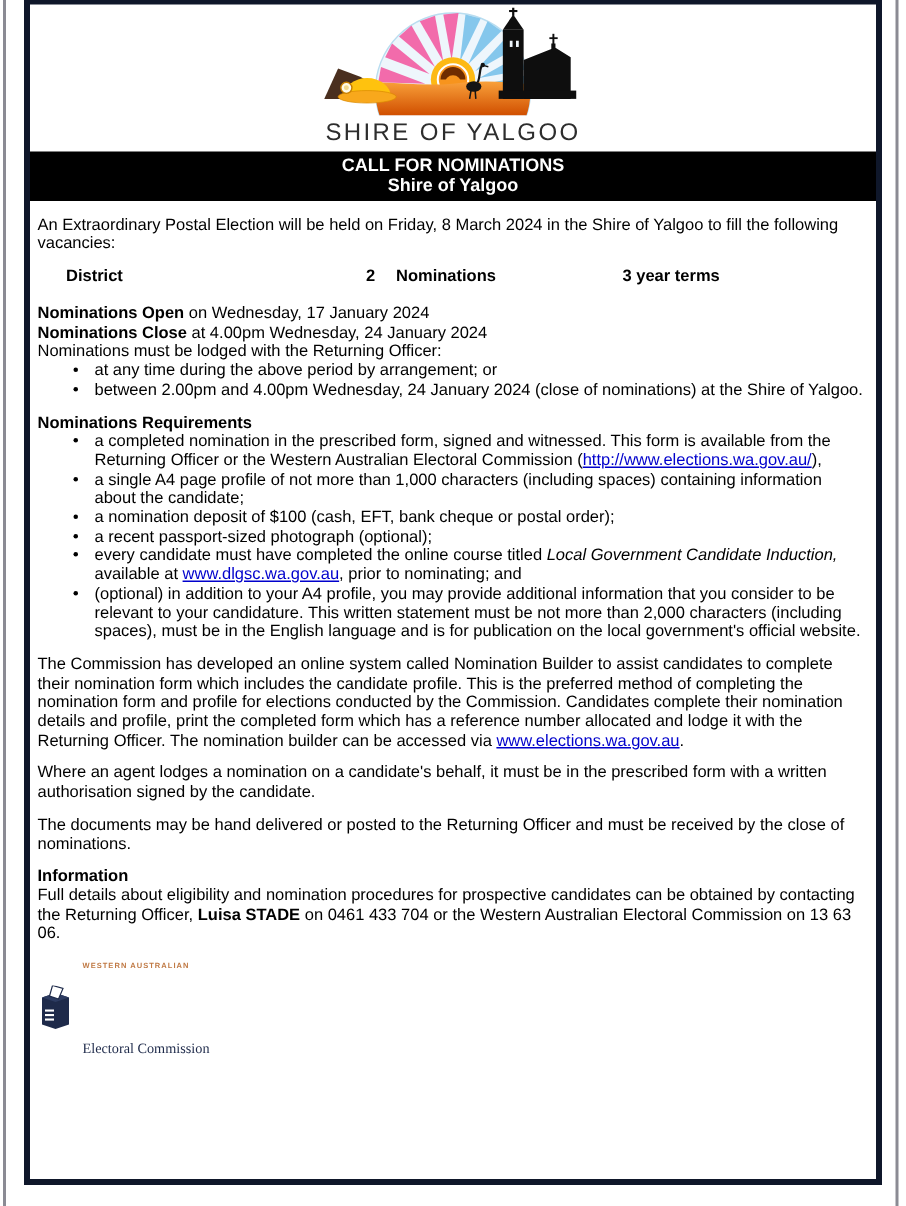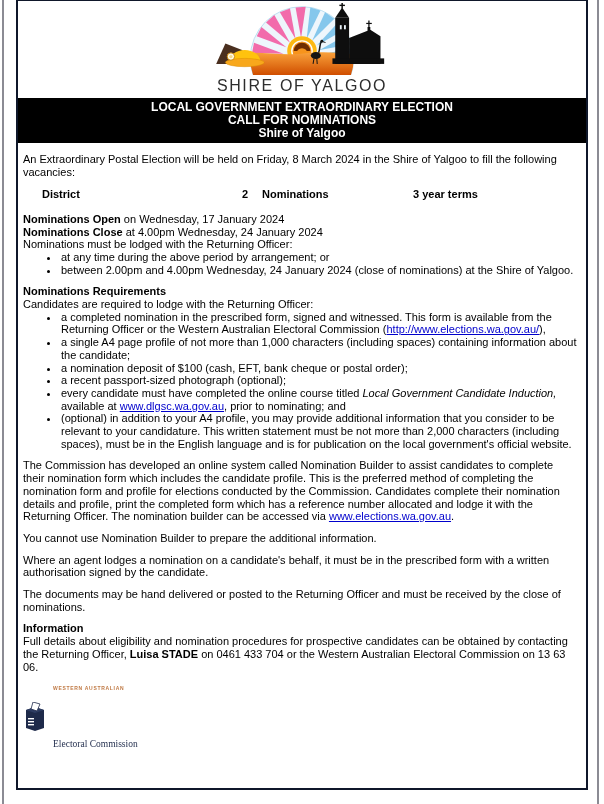--- a/index.html
+++ b/index.html
@@ -1,21 +1,21 @@
 <!DOCTYPE html>
 <html><head>
 <meta charset="utf-8">
 <style>
   html,body{margin:0;padding:0;}
   body{width:604px;height:804px;background:#ffffff;font-family:"Liberation Sans",sans-serif;color:#000;}
   #page{position:relative;width:604px;height:804px;overflow:hidden;background:#fff;}
   .edge-line{position:absolute;top:0;width:2px;height:804px;background:#8b8b94;}
   .edge-left{left:2px;}
   .edge-right{left:597px;}
-  .frame{position:absolute;left:16px;top:-1px;width:572px;height:791px;border:2px solid #0f172a;box-sizing:border-box;background:#fff;}
+  .frame{position:absolute;left:16px;top:-1px;width:572px;height:791px;border:4px solid #0f172a;box-sizing:border-box;background:#fff;}
   .logo-block{text-align:center;padding-top:2px;}
   .logo-title{font-size:16px;letter-spacing:1.6px;color:#2d2d2d;margin-top:-2px;}
   .header-bar{background:#000;color:#fff;text-align:center;padding:3px 0 4px;margin-top:3px;}
   .header-bar div{font-weight:bold;font-size:12px;line-height:12.8px;}
   .body-content{padding:10px 7px 0 5px;font-size:11px;line-height:12.7px;}
   .body-content p{margin:0 12px 9px 0;}
   .block{margin:0 0 9px 0;}
   .bold{font-weight:bold;}
   .vacancy-row{position:relative;height:13px;font-weight:bold;margin:3px 0 12px 0;}
   .vacancy-row span{position:absolute;top:0;white-space:nowrap;}
@@ -99,21 +99,20 @@
           <rect x="174.6" y="21.5" width="6" height="1.3"></rect>
           <rect x="138" y="60" width="56" height="6"></rect>
           <rect x="146" y="24" width="2" height="4.5" fill="#eef6fc"></rect>
           <rect x="150.5" y="24" width="2" height="4.5" fill="#eef6fc"></rect>
         </g>
       </svg>
       <div class="logo-title">SHIRE OF YALGOO</div>
     </div>
 
     <div class="header-bar">
-      <div>LOCAL GOVERNMENT EXTRAORDINARY ELECTION</div>
       <div>CALL FOR NOMINATIONS</div>
       <div>Shire of Yalgoo</div>
     </div>
 
     <div class="body-content">
 
       <p>An Extraordinary Postal Election will be held on Friday, 8 March 2024 in the Shire of Yalgoo to fill the following vacancies:</p>
 
       <div class="vacancy-row">
         <span class="v-district">District</span>
@@ -127,34 +126,32 @@
         <div><span class="bold">Nominations Close</span><span> at 4.00pm Wednesday, 24 January 2024</span></div>
         <div>Nominations must be lodged with the Returning Officer:</div>
         <ul class="doc-list">
           <li>at any time during the above period by arrangement; or</li>
           <li>between 2.00pm and 4.00pm Wednesday, 24 January 2024 (close of nominations) at the Shire of Yalgoo.</li>
         </ul>
       </div>
 
       <div class="block">
         <div class="bold">Nominations Requirements</div>
-        <div>Candidates are required to lodge with the Returning Officer:</div>
         <ul class="doc-list">
           <li><span>a completed nomination in the prescribed form, signed and witnessed. This form is available from the Returning Officer or the Western Australian Electoral Commission (</span><a class="doc-link">http://www.elections.wa.gov.au/</a><span>),</span></li>
           <li>a single A4 page profile of not more than 1,000 characters (including spaces) containing information about the candidate;</li>
           <li>a nomination deposit of $100 (cash, EFT, bank cheque or postal order);</li>
           <li>a recent passport-sized photograph (optional);</li>
           <li><span>every candidate must have completed the online course titled </span><i>Local Government Candidate Induction,</i><span> available at </span><a class="doc-link">www.dlgsc.wa.gov.au</a><span>, prior to nominating; and</span></li>
           <li>(optional) in addition to your A4 profile, you may provide additional information that you consider to be relevant to your candidature. This written statement must be not more than 2,000 characters (including spaces), must be in the English language and is for publication on the local government's official website.</li>
         </ul>
       </div>
 
       <p><span>The Commission has developed an online system called Nomination Builder to assist candidates to complete their nomination form which includes the candidate profile. This is the preferred method of completing the nomination form and profile for elections conducted by the Commission. Candidates complete their nomination details and profile, print the completed form which has a reference number allocated and lodge it with the Returning Officer. The nomination builder can be accessed via </span><a class="doc-link">www.elections.wa.gov.au</a><span>.</span></p>
 
-      <p>You cannot use Nomination Builder to prepare the additional information.</p>
 
       <p>Where an agent lodges a nomination on a candidate's behalf, it must be in the prescribed form with a written authorisation signed by the candidate.</p>
 
       <p>The documents may be hand delivered or posted to the Returning Officer and must be received by the close of nominations.</p>
 
       <div class="block">
         <div class="bold">Information</div>
         <div><span>Full details about eligibility and nomination procedures for prospective candidates can be obtained by contacting the Returning Officer, </span><span class="bold">Luisa STADE</span><span> on 0461 433 704 or the Western Australian Electoral Commission on 13 63 06.</span></div>
       </div>
 

